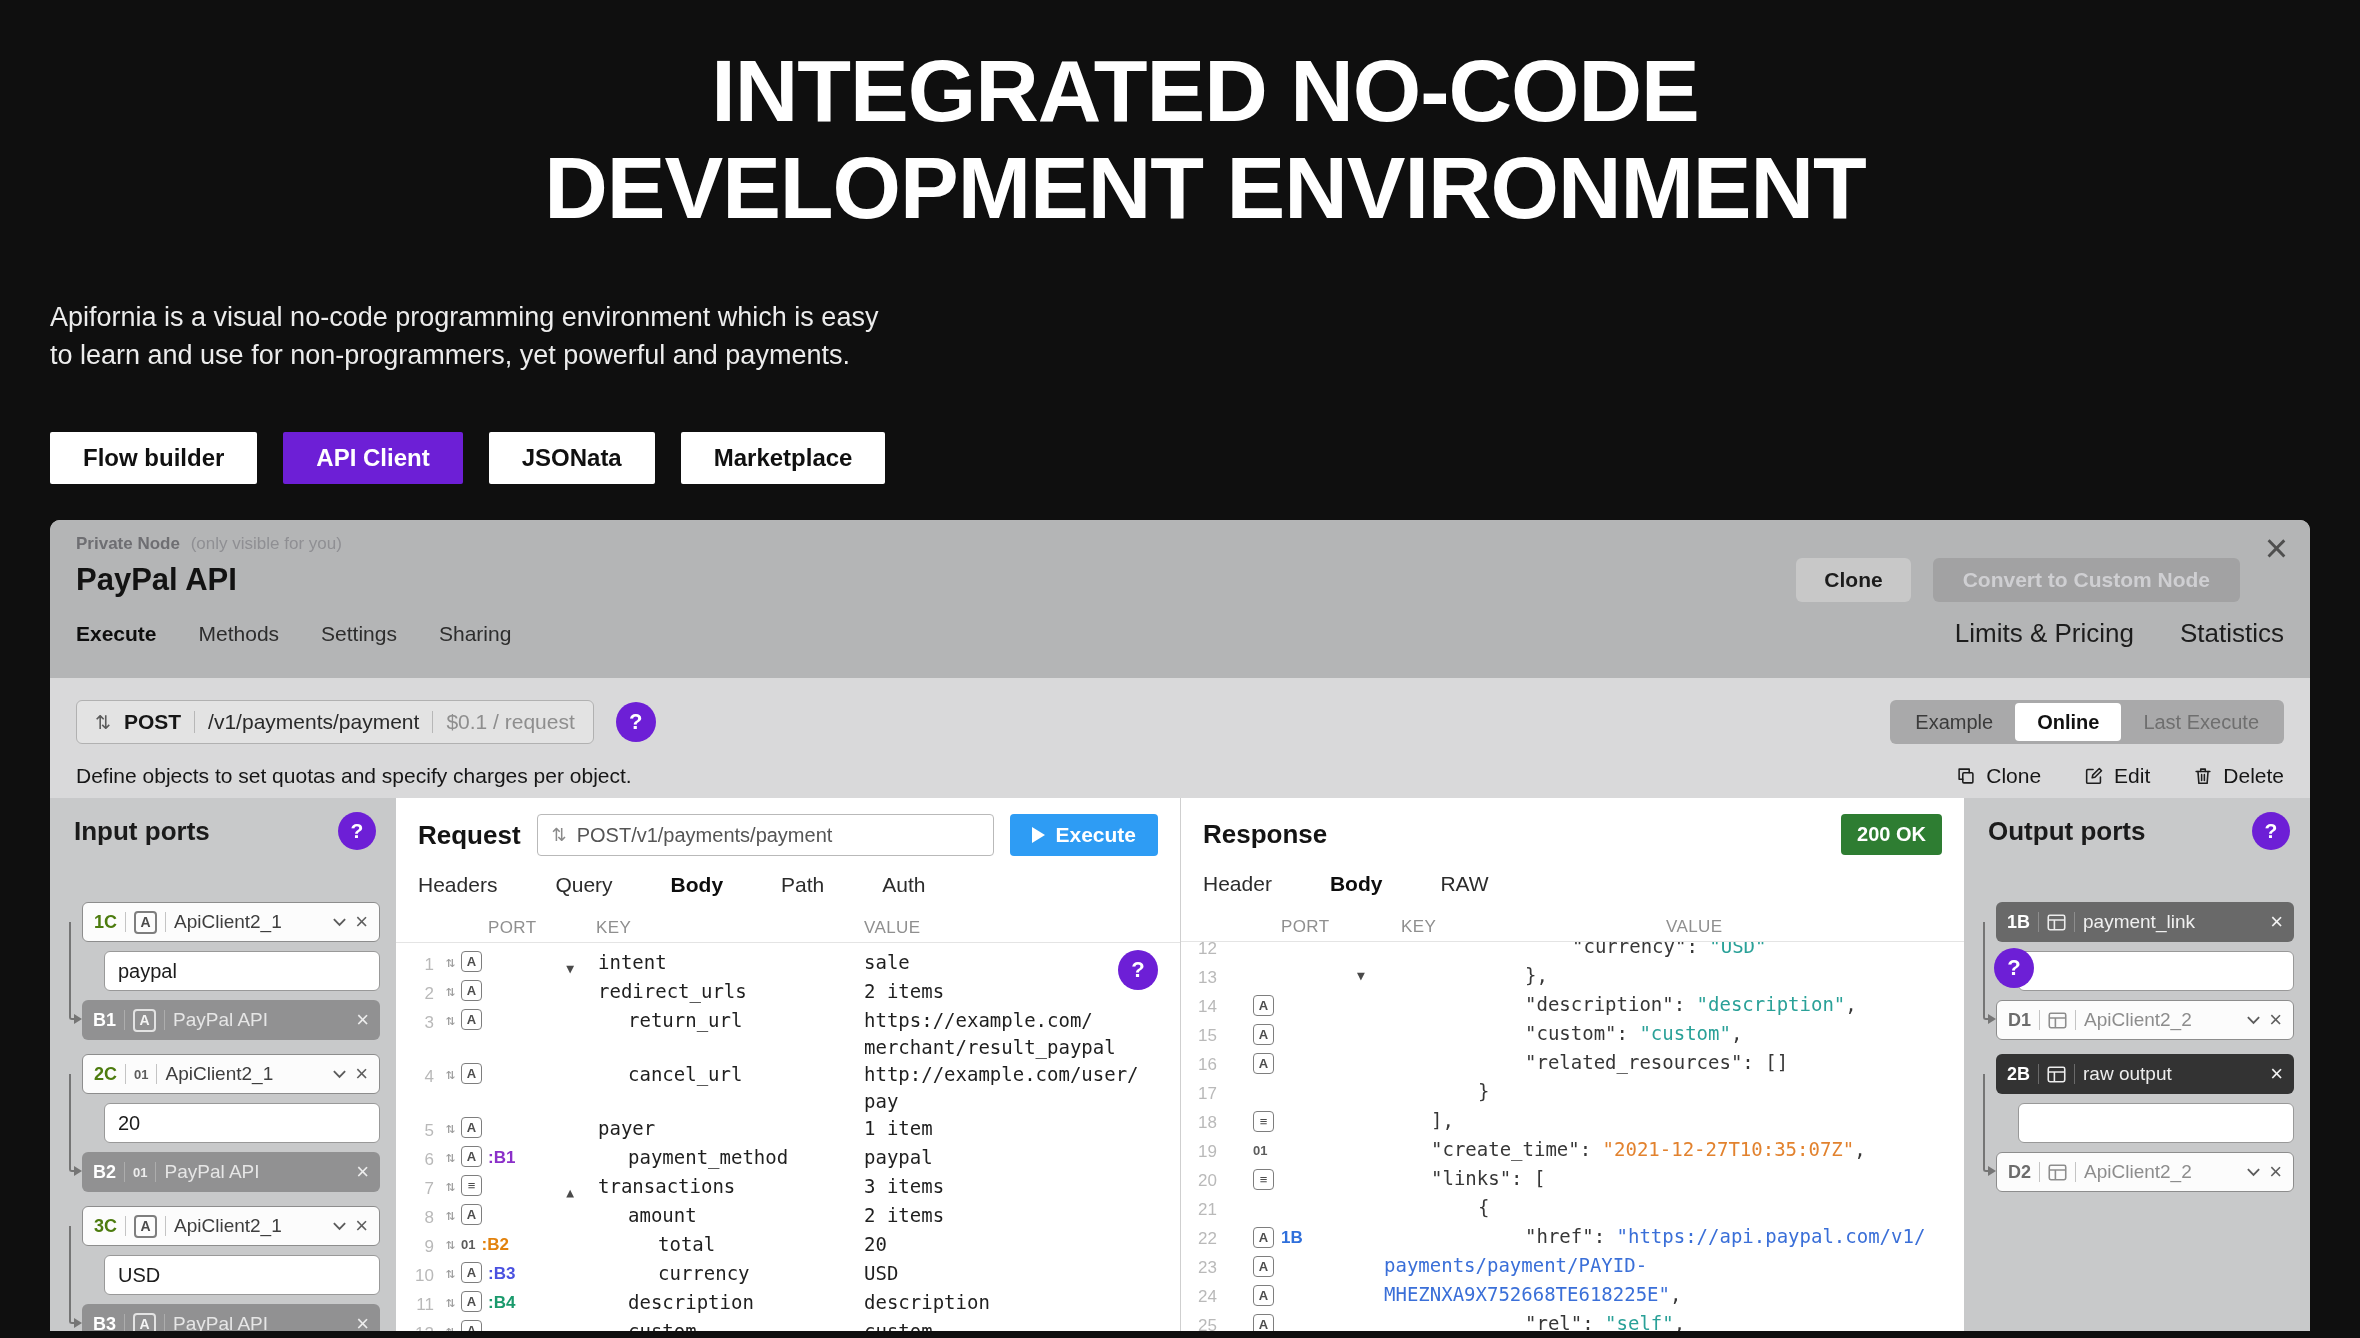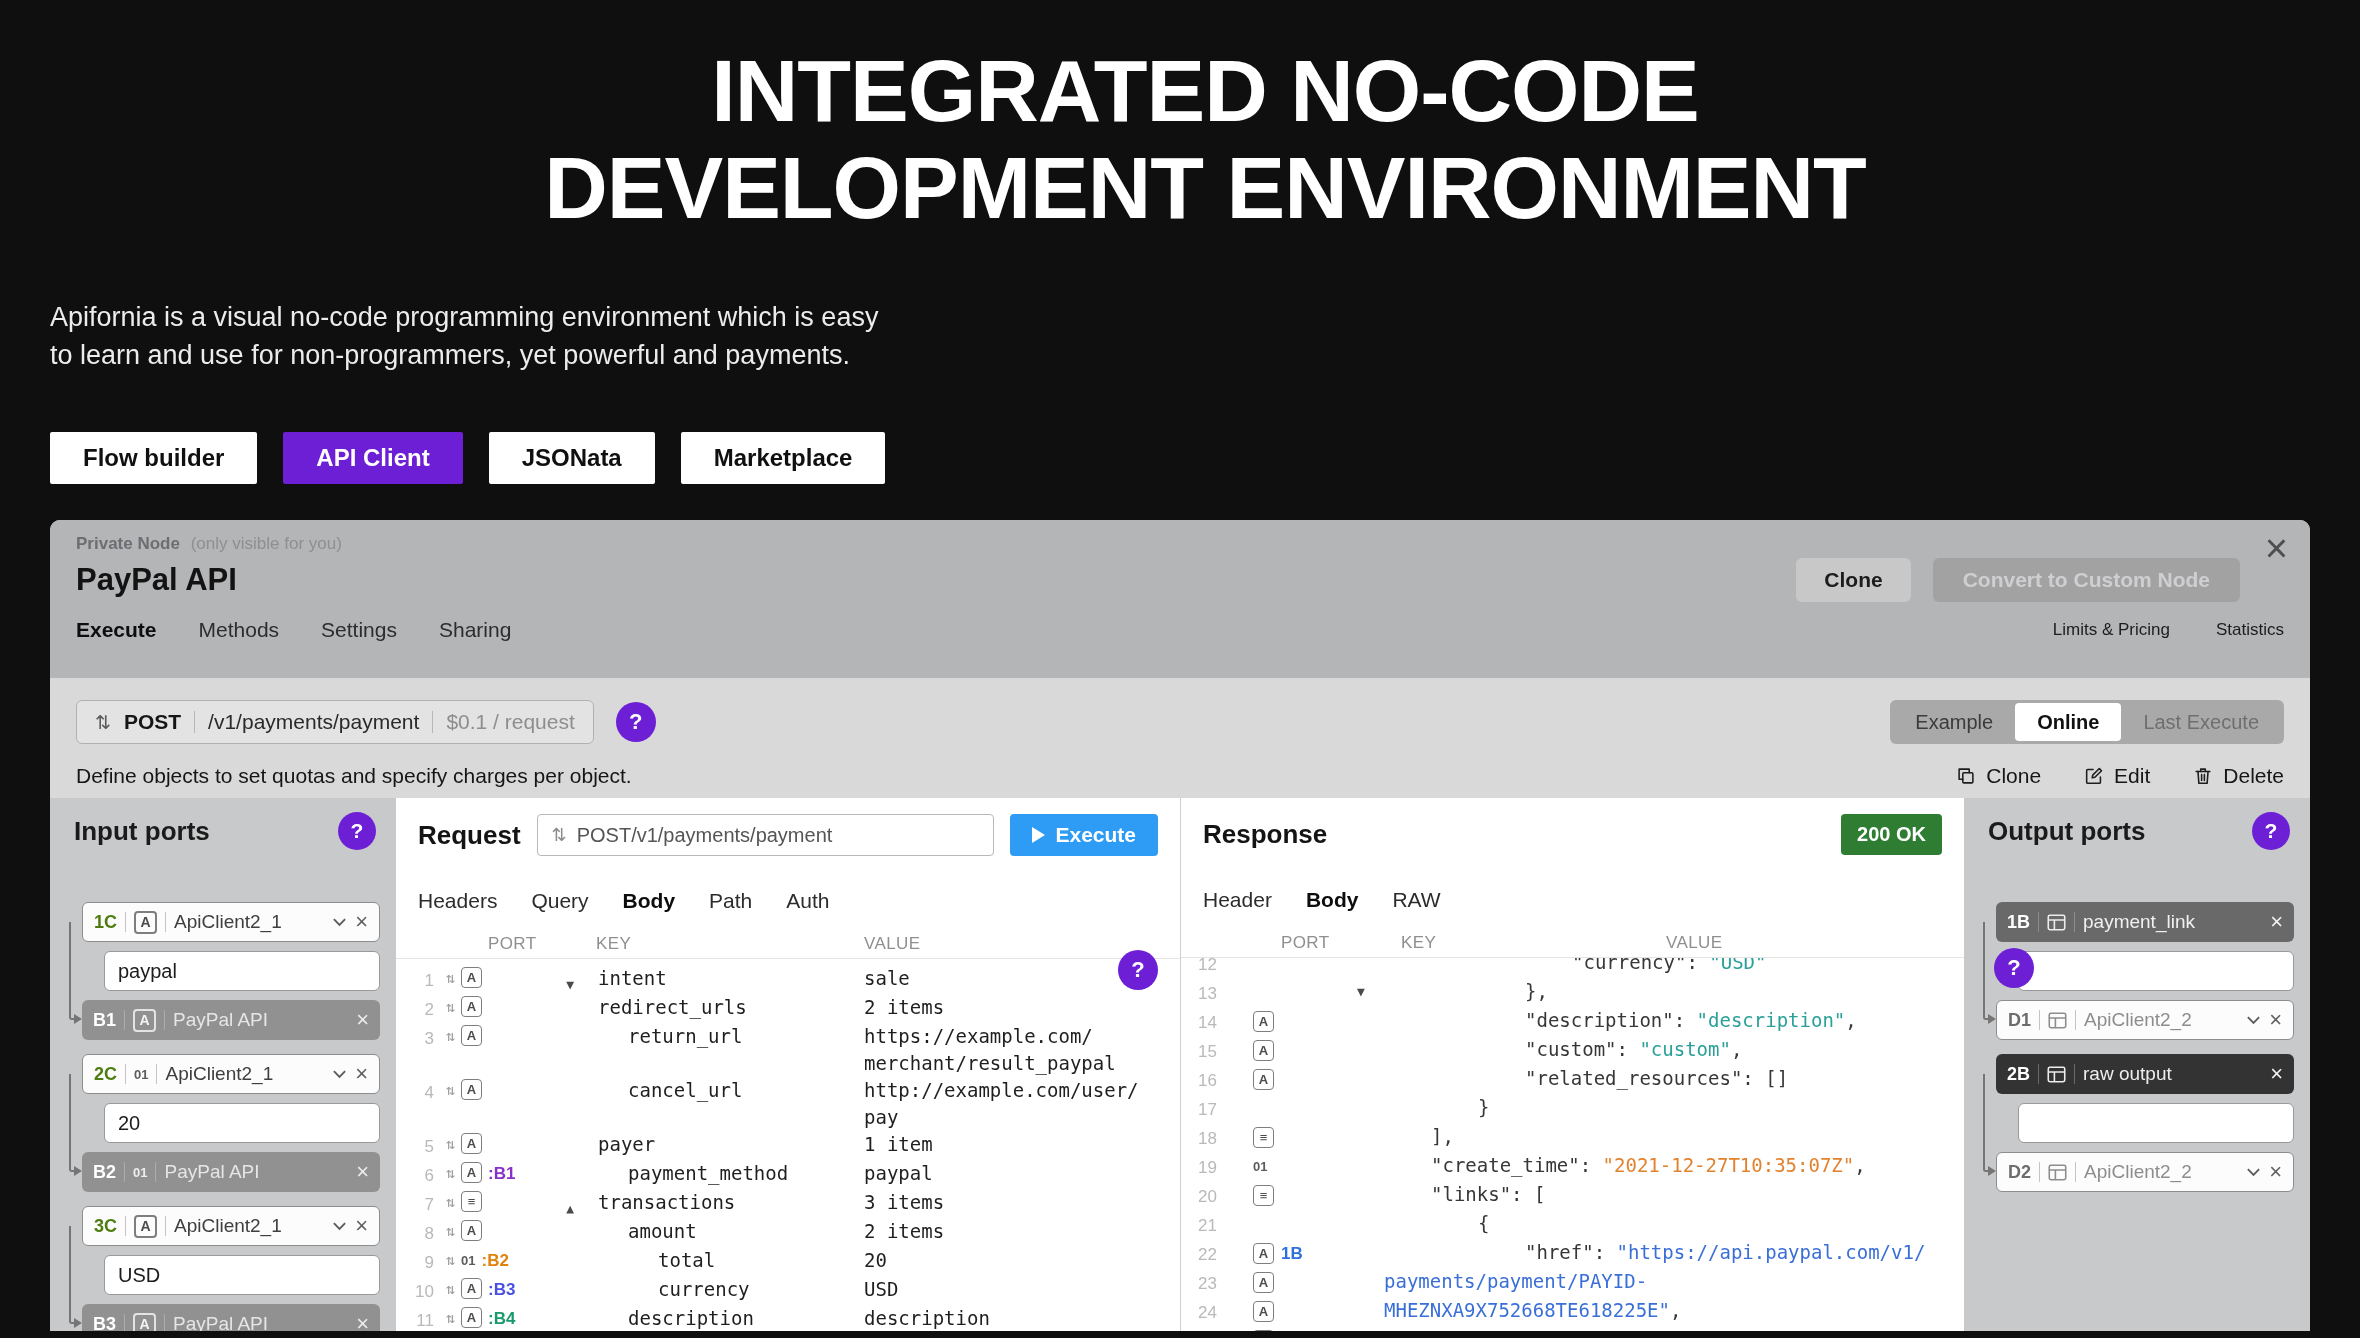--- a/index.html
+++ b/index.html
@@ -30,21 +30,21 @@
   .win-btns { display:flex; gap:22px; margin-right:44px; }
   .btn-clone { height:44px; padding:0 28px; border:none; border-radius:6px; background:#c8c8c8; color:#1c1c1c;
                font-size:21px; font-weight:600; font-family:inherit; cursor:pointer; }
   .btn-convert { height:44px; padding:0 30px; border:none; border-radius:6px; background:#a2a2a3; color:#cfcfd2;
                  font-size:21px; font-weight:600; font-family:inherit; cursor:pointer; }
   .win-nav-row { display:flex; justify-content:space-between; align-items:center; margin-top:16px; }
   .win-nav { display:flex; gap:42px; }
   .win-tab { font-size:21px; color:#2d2d2d; cursor:pointer; }
   .win-tab.active { font-weight:700; color:#0e0e0e; }
   .win-links { display:flex; gap:46px; }
-  .win-link { font-size:17px; color:#1d1d1d; cursor:pointer; }
+  .win-link { font-size:26px; color:#1d1d1d; cursor:pointer; }
 
   
   .endpoint-bar { height:120px; padding:22px 26px 0; background:#d9d9da; }
   .ep-row1 { display:flex; align-items:center; }
   .ep-chip { display:inline-flex; align-items:center; height:44px; padding:0 18px; gap:13px; background:#e3e3e3;
              border:1px solid #b1b1b1; border-radius:6px; cursor:pointer; }
   .ep-sort { color:#5a5a5a; font-size:19px; }
   .ep-method { font-size:21px; font-weight:700; color:#161616; }
   .ep-sep { width:1px; height:22px; background:#b7b7b7; }
   .ep-path { font-size:21px; color:#2a2a2a; }
@@ -122,21 +122,21 @@
   .url-bar { flex:1; height:42px; border:1px solid #b9b9b9; border-radius:4px; background:#fff; display:flex;
              align-items:center; gap:10px; padding:0 14px; cursor:text; }
   .url-sort { color:#8a8a8a; font-size:18px; }
   .url-text { font-size:20px; color:#555; }
   .execute-btn { height:42px; padding:0 22px; background:var(--execute-blue,#2e9cf4); border:none; border-radius:4px;
                  color:#fff; font-size:21px; font-weight:700; font-family:inherit; display:flex; align-items:center;
                  gap:10px; cursor:pointer; }
   .play { width:0; height:0; border-top:8px solid transparent; border-bottom:8px solid transparent; border-left:13px solid #fff; }
   .status-badge { background:var(--status-green,#2e7d32); color:#fff; font-size:20px; font-weight:700;
                   padding:9px 16px; border-radius:4px; }
-  .ptabs { display:flex; gap:34px; margin-top:33px; }
+  .ptabs { display:flex; gap:58px; margin-top:17px; }
   .ptab { font-size:21px; color:#2c2c2c; cursor:pointer; }
   .ptab.active { font-weight:700; color:#0d0d0d; }
   .cols { position:relative; height:34px; border-bottom:1px solid #e4e4e4; margin-top:12px; font-size:17px;
           color:#8f8f8f; letter-spacing:.4px; }
   .cols span { position:absolute; top:9px; }
   .request-panel .cols .c1 { left:92px; }  .request-panel .cols .c2 { left:200px; }  .request-panel .cols .c3 { left:468px; }
   .response-panel .cols .c1 { left:100px; } .response-panel .cols .c2 { left:220px; } .response-panel .cols .c3 { left:485px; }
 
   .rows { padding-top:6px; font-family:"DejaVu Sans Mono",monospace; font-size:19px; color:#1f1f1f; }
   .row { display:grid; grid-template-columns:50px 152px 266px 1fr; line-height:27px; }

